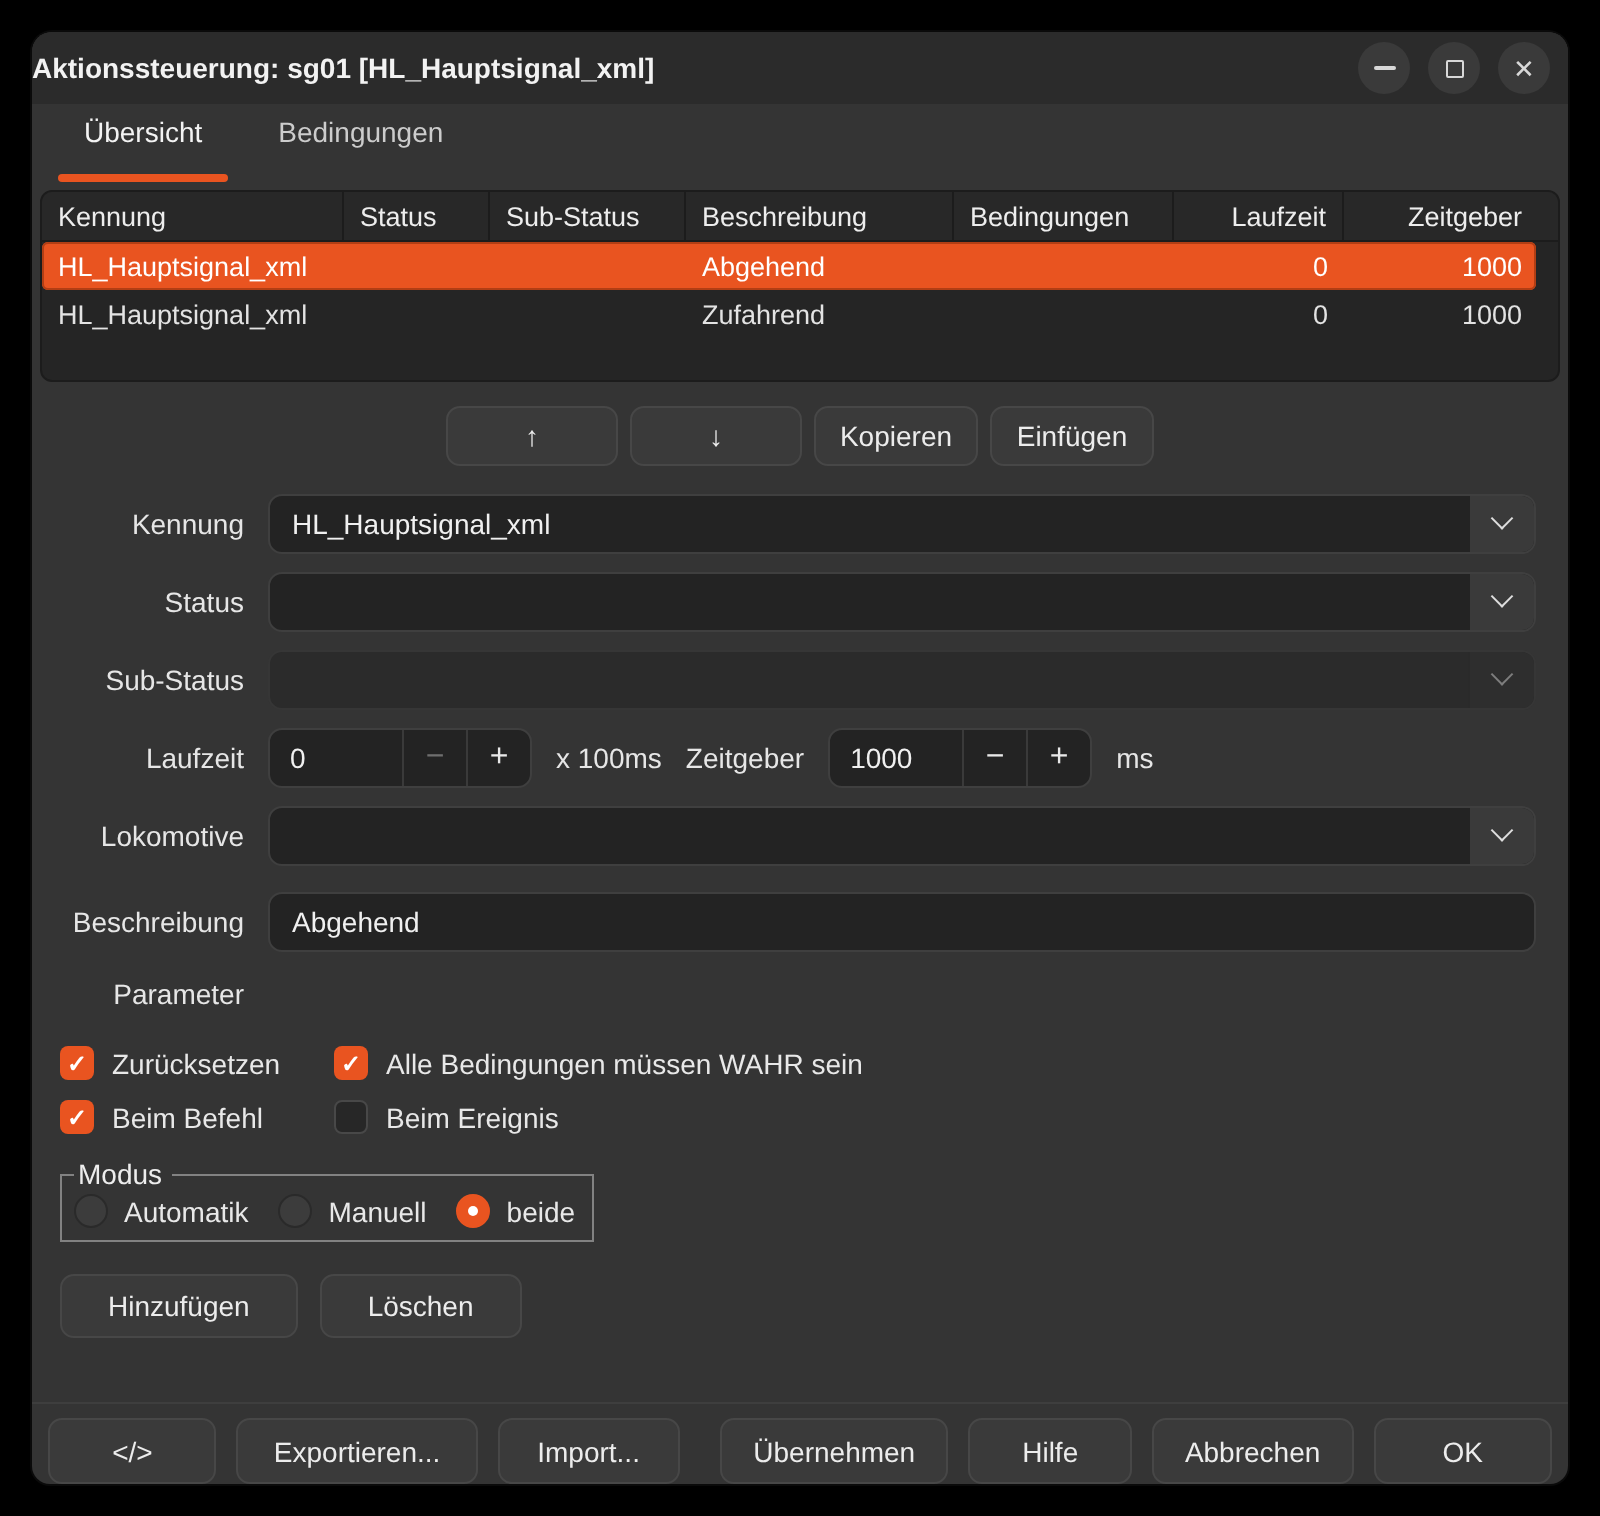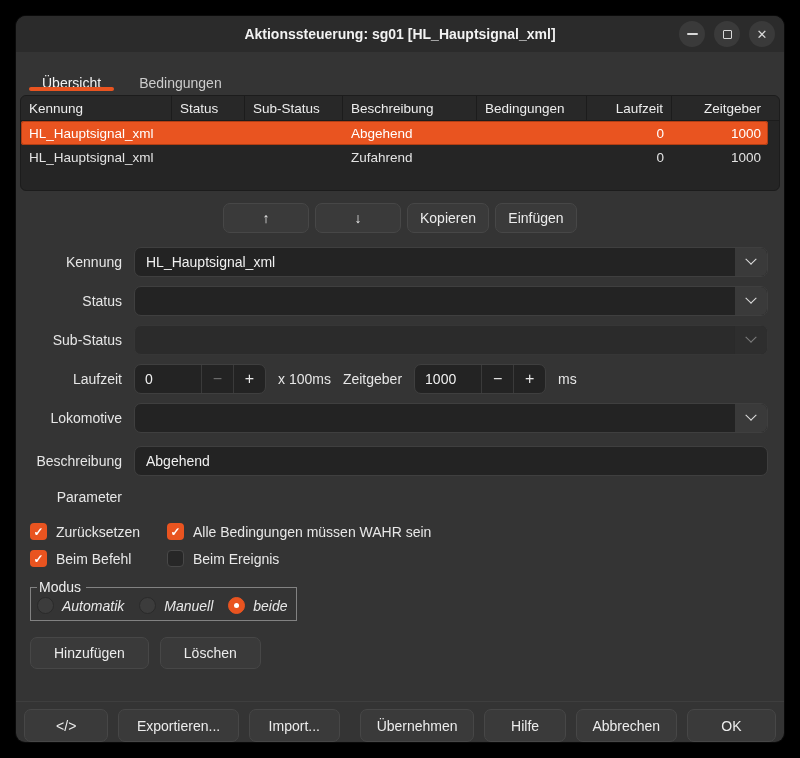--- a/index.html
+++ b/index.html
@@ -4,29 +4,29 @@
 <style>
   * { margin:0; padding:0; box-sizing:border-box; }
   html,body { width:800px; height:758px; background:#000; font-family:"Liberation Sans", sans-serif; }
   .window {
     position:absolute; left:16px; top:16px; width:768px; height:726px;
     background:#343434; border-radius:10px 10px 9px 9px; overflow:hidden;
     box-shadow:0 0 0 1px #0a0a0a; display:flex; flex-direction:column;
     color:#e8e8e8; font-size:14px;
   }
   
-  .titlebar { flex:none; height:36px; background:#2b2b2b; display:flex; align-items:center; justify-content:center; position:relative; }
+  .titlebar { flex:none; height:36px; background:#2b2b2b; display:flex; align-items:center; position:relative; }
   .title { font-weight:bold; font-size:14px; color:#f2f2f2; }
   .win-controls { position:absolute; right:9px; top:5px; display:flex; gap:9px; }
   .win-btn { width:26px; height:26px; border-radius:50%; background:#3a3a3a; color:#d8d8d8; display:flex; align-items:center; justify-content:center; font-size:13px; cursor:default; }
   .min-bar { width:11px; height:2px; background:#d8d8d8; border-radius:1px; }
   .max-sq { width:9px; height:9px; border:1.5px solid #d8d8d8; border-radius:1px; }
   
   .tabbar { flex:none; display:flex; gap:10px; padding:6px 0 0 12px; }
-  .tab { height:33px; padding:0 14px; display:flex; align-items:flex-end; color:#cccccc; position:relative; }
+  .tab { height:33px; padding:0 14px; display:flex; align-items:flex-start; color:#cccccc; position:relative; }
   .tab.active { color:#f3f3f3; }
   .tab.active::after { content:""; position:absolute; left:1px; right:1px; bottom:0; height:4px; background:#e95420; border-radius:2px; }
   
   .table { flex:none; margin:4px 4px 0; height:96px; background:#252525; border:1px solid #1c1c1c; border-radius:6px; overflow:hidden; font-size:13.5px; }
   .tgrid { display:grid; grid-template-columns:151px 73px 98px 134px 110px 85px 1fr; }
   .thead { height:25px; background:#282828; border-bottom:1px solid #1c1c1c; color:#ededed; }
   .th { display:flex; align-items:center; padding:0 8px; border-right:1px solid #1c1c1c; white-space:nowrap; }
   .th:last-child { border-right:none; padding-right:18px; }
   .th.num { justify-content:flex-end; }
   .trow { height:24px; color:#e3e3e3; margin-right:11px; }
@@ -64,21 +64,21 @@
   .crow { display:flex; align-items:center; height:27px; }
   .citem { display:flex; align-items:center; gap:9px; }
   .citem.c1 { flex:none; width:137px; }
   .cbox { flex:none; width:17px; height:17px; border-radius:4px; }
   .cbox.on { background:#e95420; color:#fff; display:flex; align-items:center; justify-content:center; font-size:12px; font-weight:bold; }
   .cbox.off { background:#272727; border:1px solid #484848; }
   
   fieldset.modus { flex:none; margin:7px 0 0 14px; width:253px; border:1px solid #828282; padding:1px 8px 6px 6px; }
   fieldset.modus legend { padding:0 5px 0 2px; color:#ededed; }
   .radios { display:flex; align-items:center; gap:15px; margin-top:1px; }
-  .ritem { display:flex; align-items:center; gap:8px;font-style:italic; }
+  .ritem { display:flex; align-items:center; gap:8px; }
   .radio { flex:none; width:17px; height:17px; border-radius:50%; background:#3c3c3c; border:1px solid #2a2a2a; }
   .radio.on { background:#e95420; border-color:#e95420; display:flex; align-items:center; justify-content:center; }
   .radio.on::after { content:""; width:5px; height:5px; border-radius:50%; background:#fff; }
   
   .action-row { flex:none; display:flex; gap:11px; padding:16px 0 0 14px; }
   .action-row .btn { height:32px; padding:0 23px; }
   .footer { flex:none; margin-top:auto; border-top:1px solid #3e3e3e; padding:7px 8px 0; display:flex; gap:10px; }
   .footer .btn { height:33px; }
   .fw-code { width:87px; } .fw-export { width:124px; } .fw-import { width:94px; }
   .fw-help { width:84px; } .fw-apply { width:118px; } .fw-cancel { width:104px; } .fw-ok { width:92px; }

